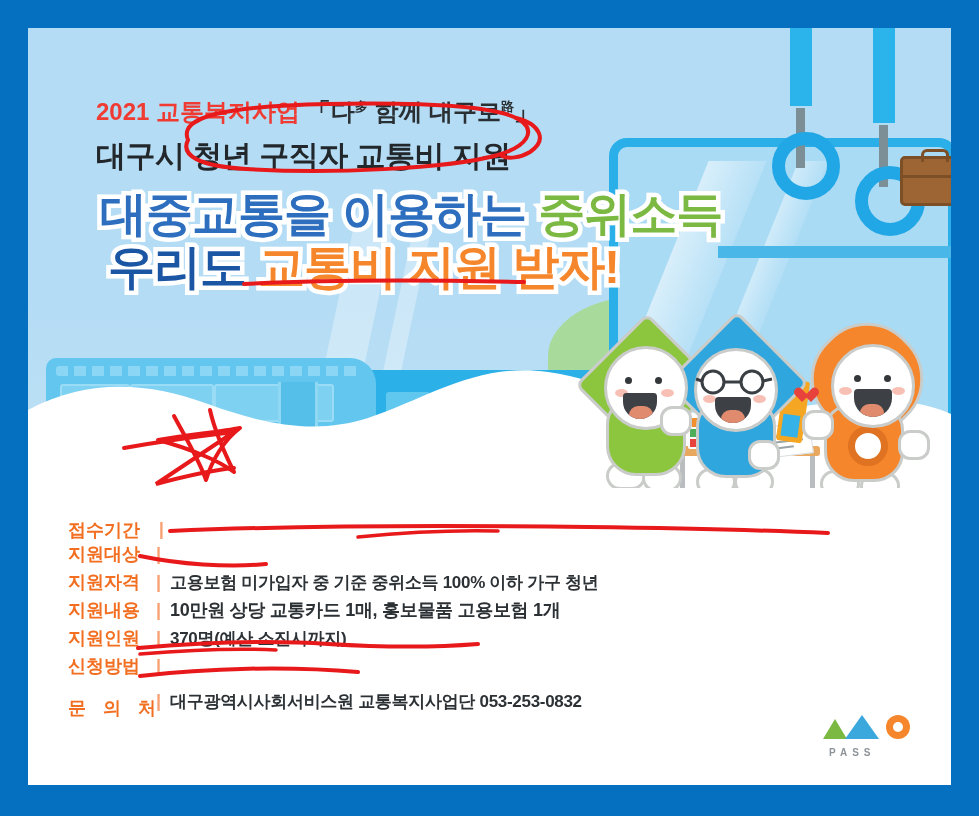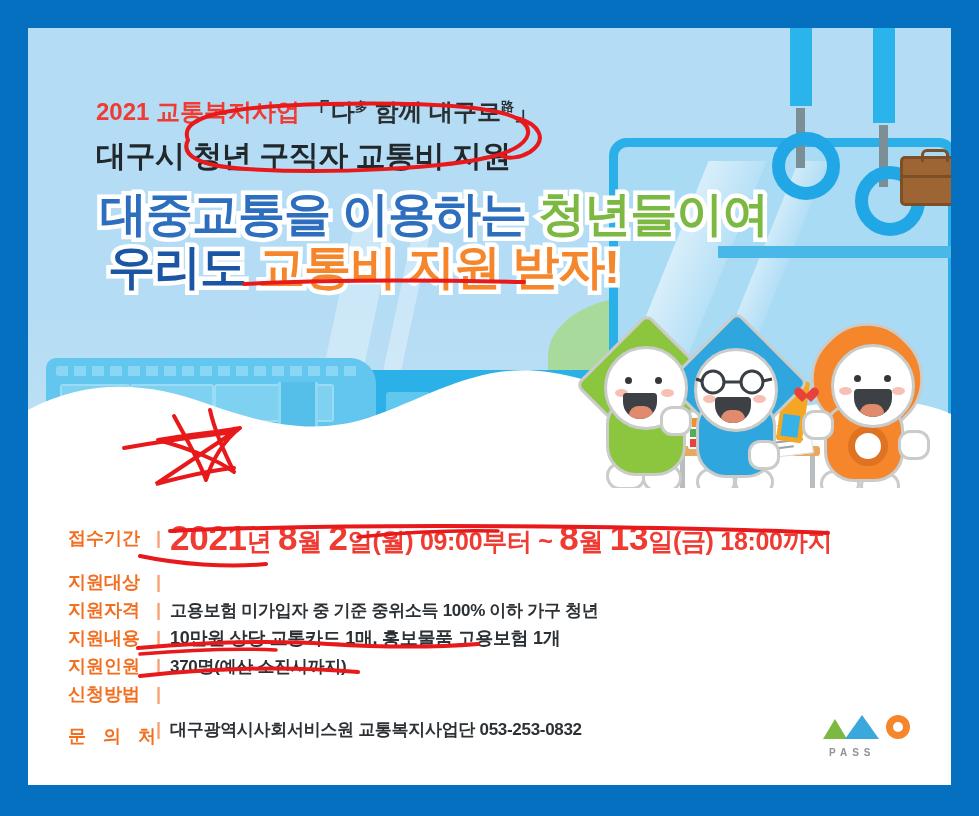--- a/index.html
+++ b/index.html
@@ -101,21 +101,21 @@
   .c-orange{color:#f5862b;}
   .c-dblue{color:#1b56a4;}
 
   
   .info{position:absolute;left:0;top:460px;width:923px;height:297px;background:#fff;}
   .rows{position:absolute;left:40px;top:30px;width:850px;}
   .row{display:flex;align-items:center;margin-bottom:4px;white-space:nowrap;}
   .lbl{width:84px;flex:0 0 84px;color:#f26f21;font-weight:bold;font-size:18px;text-align:justify;}
   .sep{color:#f7a072;margin:0 9px 0 4px;font-weight:bold;font-size:18px;}
   .val{font-size:18px;font-weight:bold;color:#2c3135;letter-spacing:-.3px;}
-  .row.date{margin-bottom:12px;}
+  .row.date{margin-bottom:0;font-family:Liberation Mono, monospace;}
   .row.date .val{color:#ef3b32;font-size:25px;}
   .row.date .big{font-size:35px;font-weight:bold;}
   .row.spaced .lbl{letter-spacing:6px;font-weight:bold;margin-top:14px;}
   .val.thin{font-weight:bold;font-size:17px;}
   .hl-box{background:#2a62b0;color:#fff;padding:2px 7px;border-radius:2px;font-weight:bold;}
   .after-box{margin-left:9px;color:#2c3135;font-weight:bold;}
 
   
   .logo{position:absolute;right:38px;bottom:30px;display:flex;align-items:center;gap:12px;flex-direction:column;}
   .logomark{position:relative;width:92px;height:40px;}
@@ -273,35 +273,34 @@
         <span class="red">교통복지사업</span>
         <span>
           <span>「다</span><sup>多</sup><span> 함께 대구로</span><sup>路</sup><span>」</span>
         </span>
       </div>
 
       <div class="subtitle">대구시 청년 구직자 교통비 지원</div>
 
       <div class="headline">
         <div class="hl-line">
-          <span class="c-blue">대중교통을 이용하는 </span><span class="c-green">청년들이여</span>
+          <span class="c-blue">대중교통을 이용하는 </span><span class="c-green">중위소득</span>
         </div>
         <div class="hl-line l2">
           <span class="c-dblue">우리도 </span><span class="c-orange">교통비 지원 받자!</span>
         </div>
       </div>
     </div>
 
     <div class="info">
       <div class="rows">
 
         <div class="row date">
           <span class="lbl">접수기간</span>
             <span class="sep">|</span>
-          <span class="val"><span class="big">2021</span><span>년 </span><span class="big">8</span><span>월 </span><span class="big">2</span><span>일(월) 09:00부터 ~ </span><span class="big">8</span><span>월 </span><span class="big">13</span><span>일(금) 18:00까지</span></span>
         </div>
 
         <div class="row">
           <span class="lbl">지원대상</span>
             <span class="sep">|</span>
         </div>
 
         <div class="row">
           <span class="lbl">지원자격</span>
             <span class="sep">|</span>

